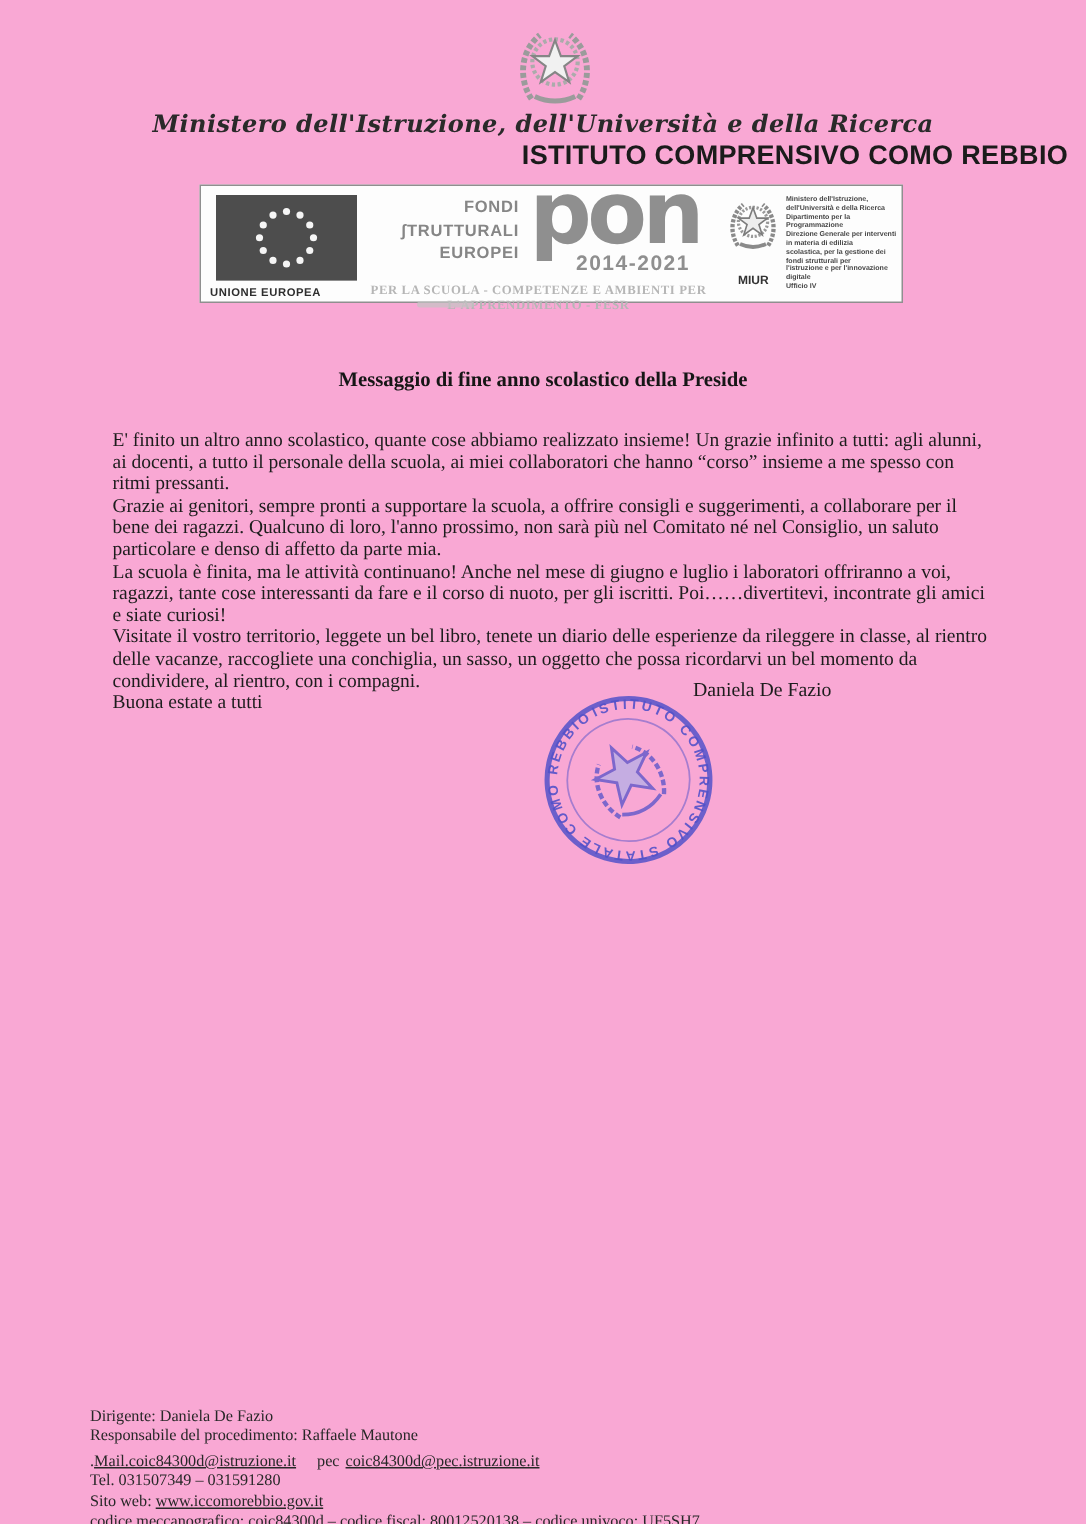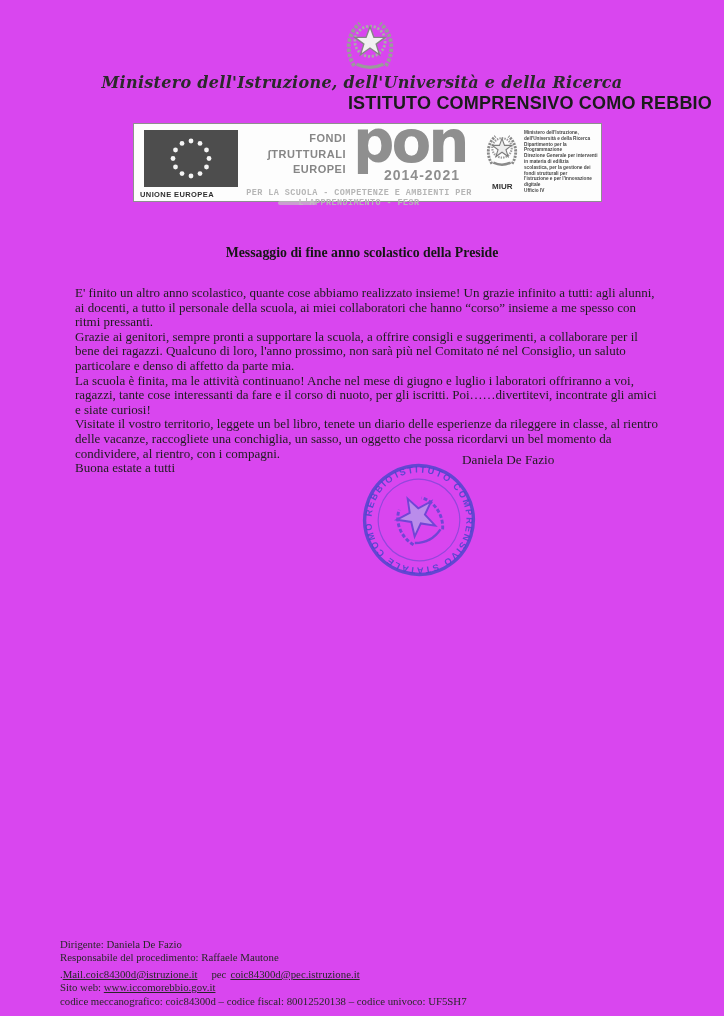--- a/index.html
+++ b/index.html
@@ -1,19 +1,19 @@
 <!DOCTYPE html>
 <html><head>
 <meta charset="utf-8">
 <style>
   html,body{margin:0;padding:0;background:#e9e9e9;}
   .page{
     position:relative;
     width:724px;height:1024px;
-    background:#d946ef;
+    background:#f9a8d4;
     overflow:hidden;
     font-family:"Liberation Serif", serif;
     color:#1d1d1d;
     margin:0 auto;
   }
   .abs{position:absolute;}
 
   
   .emblem-top{left:342px;top:11px;width:56px;height:64px;}
   .ministry-script{
@@ -59,21 +59,21 @@
     font-family:"Liberation Sans", sans-serif;font-weight:bold;
     font-size:4.7px;line-height:5.8px;color:#474747;
   }
   .miur-label{
     left:358px;top:58px;
     font-family:"Liberation Sans", sans-serif;font-weight:bold;
     font-size:8px;color:#333;
   }
   .banner-bottom-line{
     left:100px;top:64px;width:250px;text-align:center;
-    font-family:Liberation Mono, monospace;font-weight:bold;
+    font-family:Liberation Serif, serif;font-weight:bold;
     font-size:8.5px;color:#b6b6b6;letter-spacing:0.4px;
   }
   .scan-smudge{left:278px;top:201px;width:38px;height:4px;background:#c3c3c3;border-radius:2px;opacity:.7;}
 
   
   .letter-title{
     left:0;right:0;top:245px;text-align:center;
     font-weight:bold;font-size:13.8px;color:#161616;
   }
   .letter-body{
@@ -191,20 +191,21 @@
       <path d="M50,84 Q65,92 80,84" stroke-width="2.5"></path>
     </g>
   </svg>
 
   <div class="abs footer">
     <div class="row">Dirigente: Daniela De Fazio</div>
     <div class="row">Responsabile del procedimento: Raffaele Mautone</div>
     <div class="row mail-row">
       <span>.</span><span class="u">Mail.coic84300d@istruzione.it</span><span class="pec-label">pec</span><span class="u">coic84300d@pec.istruzione.it</span>
     </div>
+    <div class="row">Tel. 031507349 – 031591280</div>
     <div class="row">
       <span>Sito web: </span><span class="u">www.iccomorebbio.gov.it</span>
     </div>
     <div class="row">codice meccanografico: coic84300d – codice fiscal: 80012520138 – codice univoco: UF5SH7</div>
   </div>
 
   <div class="abs page-edge-cut"></div>
 </div>
 
 </body></html>

